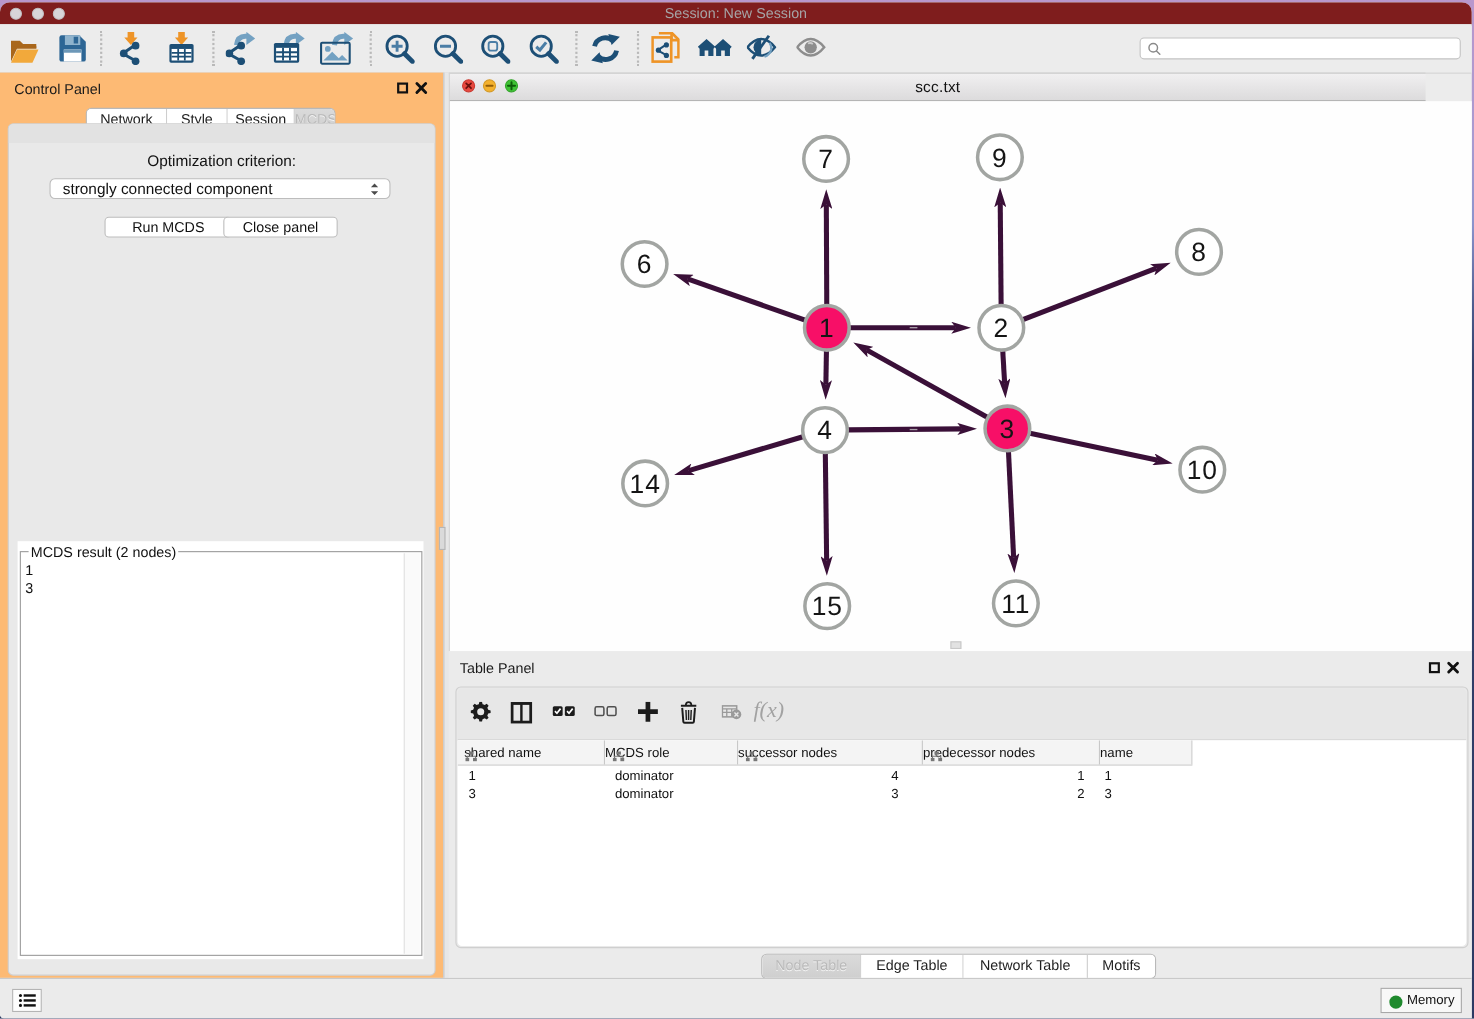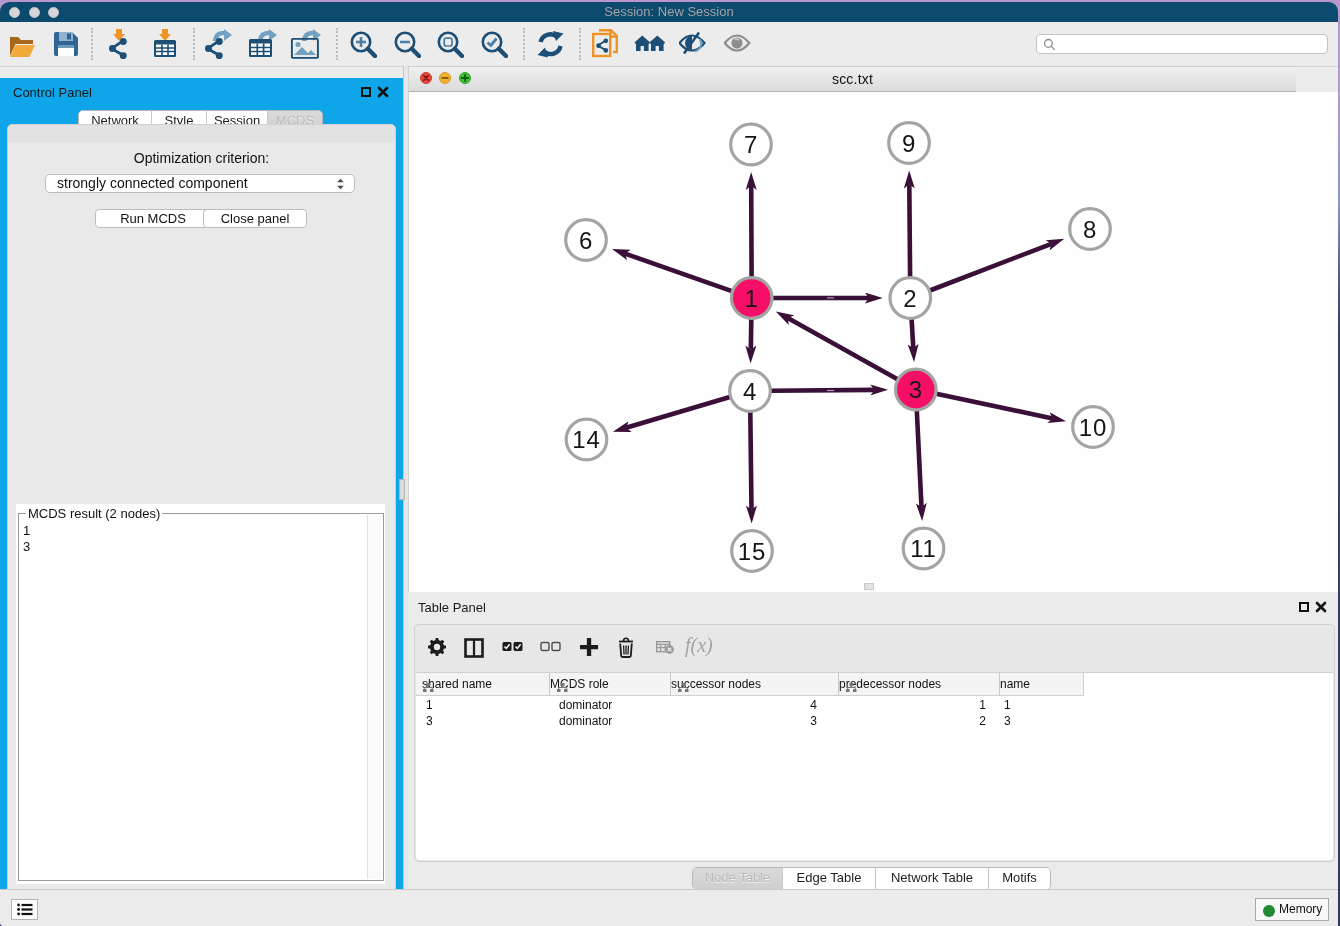--- a/index.html
+++ b/index.html
@@ -2,31 +2,31 @@
 <html><head>
 <meta charset="utf-8">
 <style>
 html,body{margin:0;padding:0;}
 body{width:1340px;height:926px;overflow:hidden;position:relative;
  font-family:"Liberation Sans",sans-serif;
  background:linear-gradient(180deg,#b997cc 0%,#a89ad0 14%,#8b93cc 22%,#4e5c8e 30%,#32406b 36%,#2c3a63 100%);}
 #win{position:absolute;left:0;top:2px;width:1338px;height:924px;
  background:#ececec;border-radius:9px 9px 0 4px;overflow:hidden;}
 
-#titlebar{position:absolute;left:0;top:0;width:1338px;height:20px;background:#0c4a6e;border-bottom:1px solid #d2d0d2;}
+#titlebar{position:absolute;left:0;top:0;width:1338px;height:20px;background:#7f1d1d;border-bottom:1px solid #d2d0d2;}
 .tl{position:absolute;top:5px;width:11px;height:11px;border-radius:50%;background:#d8d5d8;border:1px solid #c3c0c3;box-sizing:border-box;}
 #titlebar .t1{left:9px}#titlebar .t2{left:29px}#titlebar .t3{left:48px}
 #wtitle{position:absolute;top:0;left:0;width:100%;text-align:center;font-size:13px;line-height:20px;color:#a5a3a5;}
 
 #toolbar{position:absolute;left:0;top:20px;width:1338px;height:44px;background:#ececec;border-bottom:1px solid #d5d5d5;}
 .tsep{position:absolute;top:6px;height:32px;width:0;border-left:2px dotted #b9b9b9;}
 #searchbox{position:absolute;left:1036px;top:12px;width:292px;height:20px;background:#fff;border:1px solid #c3c3c3;border-radius:4px;box-sizing:border-box;}
 .ticon{position:absolute;top:0;}
 
-#cpanel{position:absolute;left:0;top:76px;width:403px;height:823px;background:#0ea5e9;}
+#cpanel{position:absolute;left:0;top:64px;width:403px;height:823px;background:#fdba74;}
 .phead{font-size:13px;color:#1a1a1a;}
 #cpanel .phead{position:absolute;left:13px;top:7px;}
 .wb{position:absolute;top:0;}
 .wbsq{width:10px;height:10px;border:2px solid #111;box-sizing:border-box;background:transparent;}
 .wbx svg{display:block;}
 
 #cptabs{position:absolute;left:78px;top:32px;height:20px;justify-content:center;}
 #cpbody{position:absolute;left:7px;top:46px;width:389px;height:775px;background:#e9e9e9;border:1px solid #cfcfcf;border-radius:5px;box-sizing:border-box;}
 #optlab{position:absolute;left:0;top:25px;width:100%;text-align:center;font-size:14px;color:#111;}
 #optsel{position:absolute;left:37px;top:49px;width:310px;height:19px;background:#fff;border:1px solid #bdbdbd;border-radius:5px;box-sizing:border-box;font-size:14px;color:#111;line-height:17px;padding-left:11px;}
@@ -227,21 +227,21 @@
       </div>
     <div class="wb wbx" style="left:377px;top:8px;">
         <svg width="12" height="12" viewBox="0 0 12 12">
           <path d="M2 2 L10 10 M10 2 L2 10" stroke="#111" stroke-width="2.6" stroke-linecap="round"></path>
         </svg>
       </div>
     <div id="cptabs" class="tabgrp">
       <div class="tab" style="width:72px;padding:0">Network</div>
         <div class="tab" style="width:54px;padding:0">Style</div>
         <div class="tab" style="width:60px;padding:0">Session</div>
-        <div class="tab sel" style="width:54px;padding:0">MCDS</div>
+        <div class="tab sel" style="width:36px;padding:0">MCDS</div>
     </div>
     <div id="cpbody">
         <div style="position:absolute;left:0;top:0;width:100%;height:17px;background:#e2e2e2;border-radius:4px 4px 0 0;"></div>
       <div id="optsel">strongly connected component<svg style="position:absolute;right:9px;top:3px;" width="9" height="12" viewBox="0 0 9 12">
             <path d="M1.2 4.2 L4.5 0.8 L7.8 4.2 Z M1.2 7.8 L4.5 11.2 L7.8 7.8 Z" fill="#4a4a4a"></path>
           </svg></div>
       <div id="optlab">Optimization criterion:</div>
       <div class="btn" id="btnrun">Run MCDS</div>
       <div class="btn" id="btnclose">Close panel</div>
       <div id="mcdswrap">

